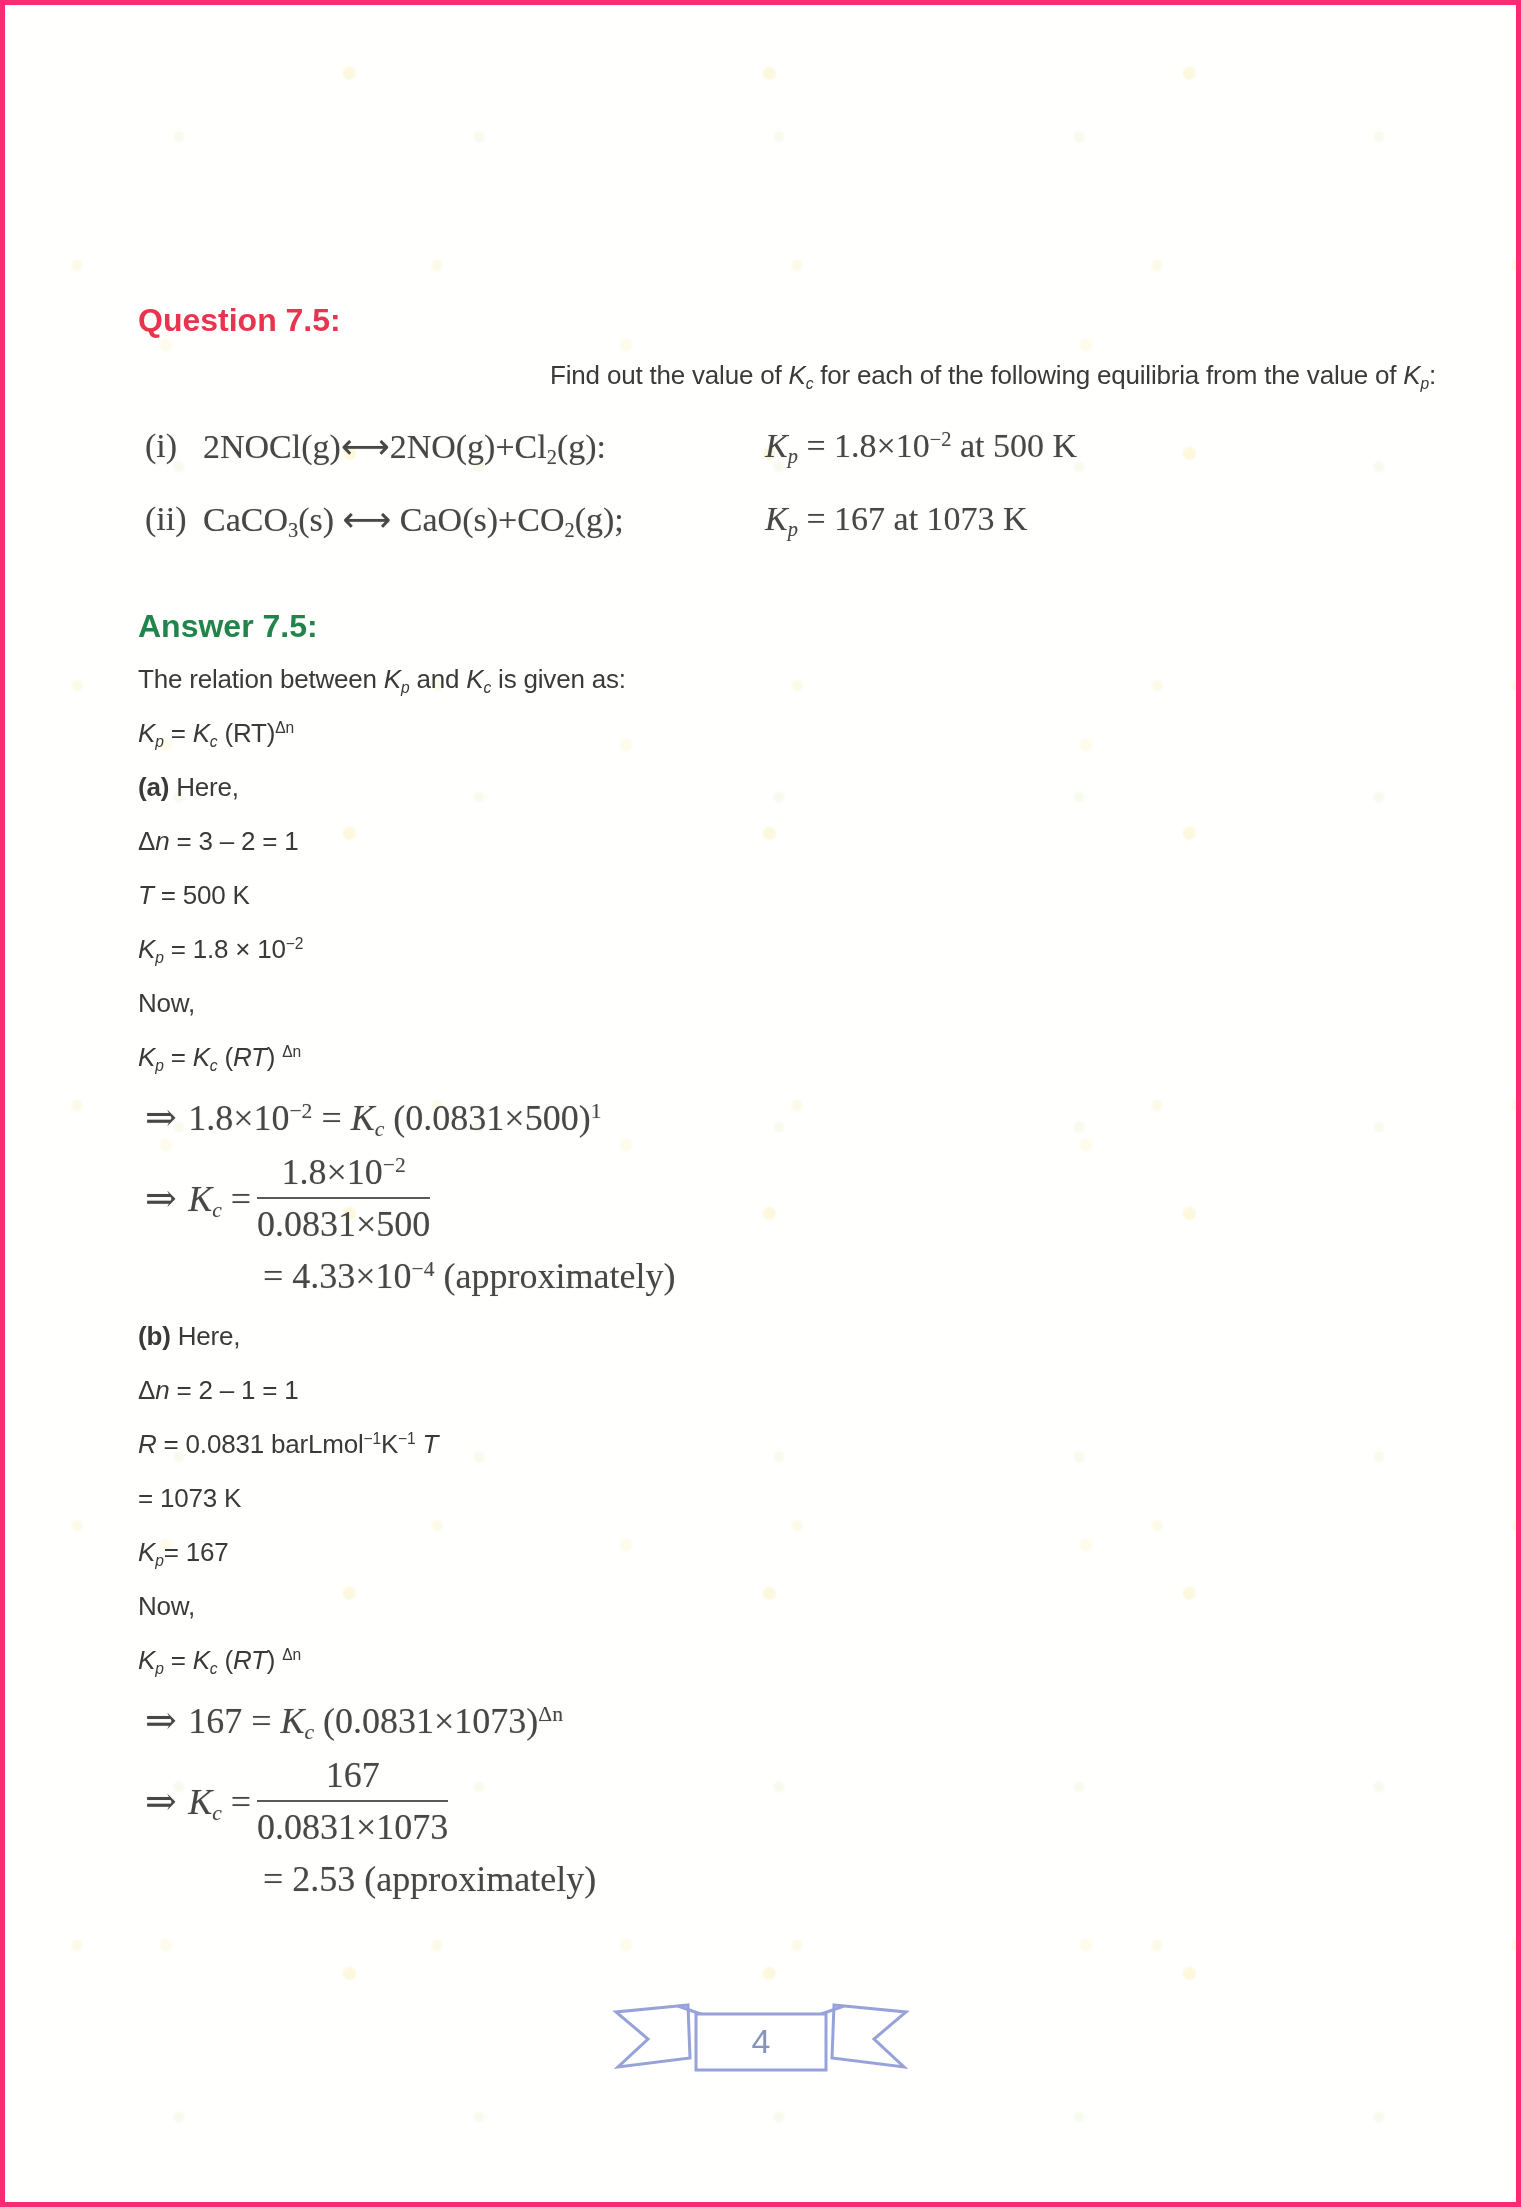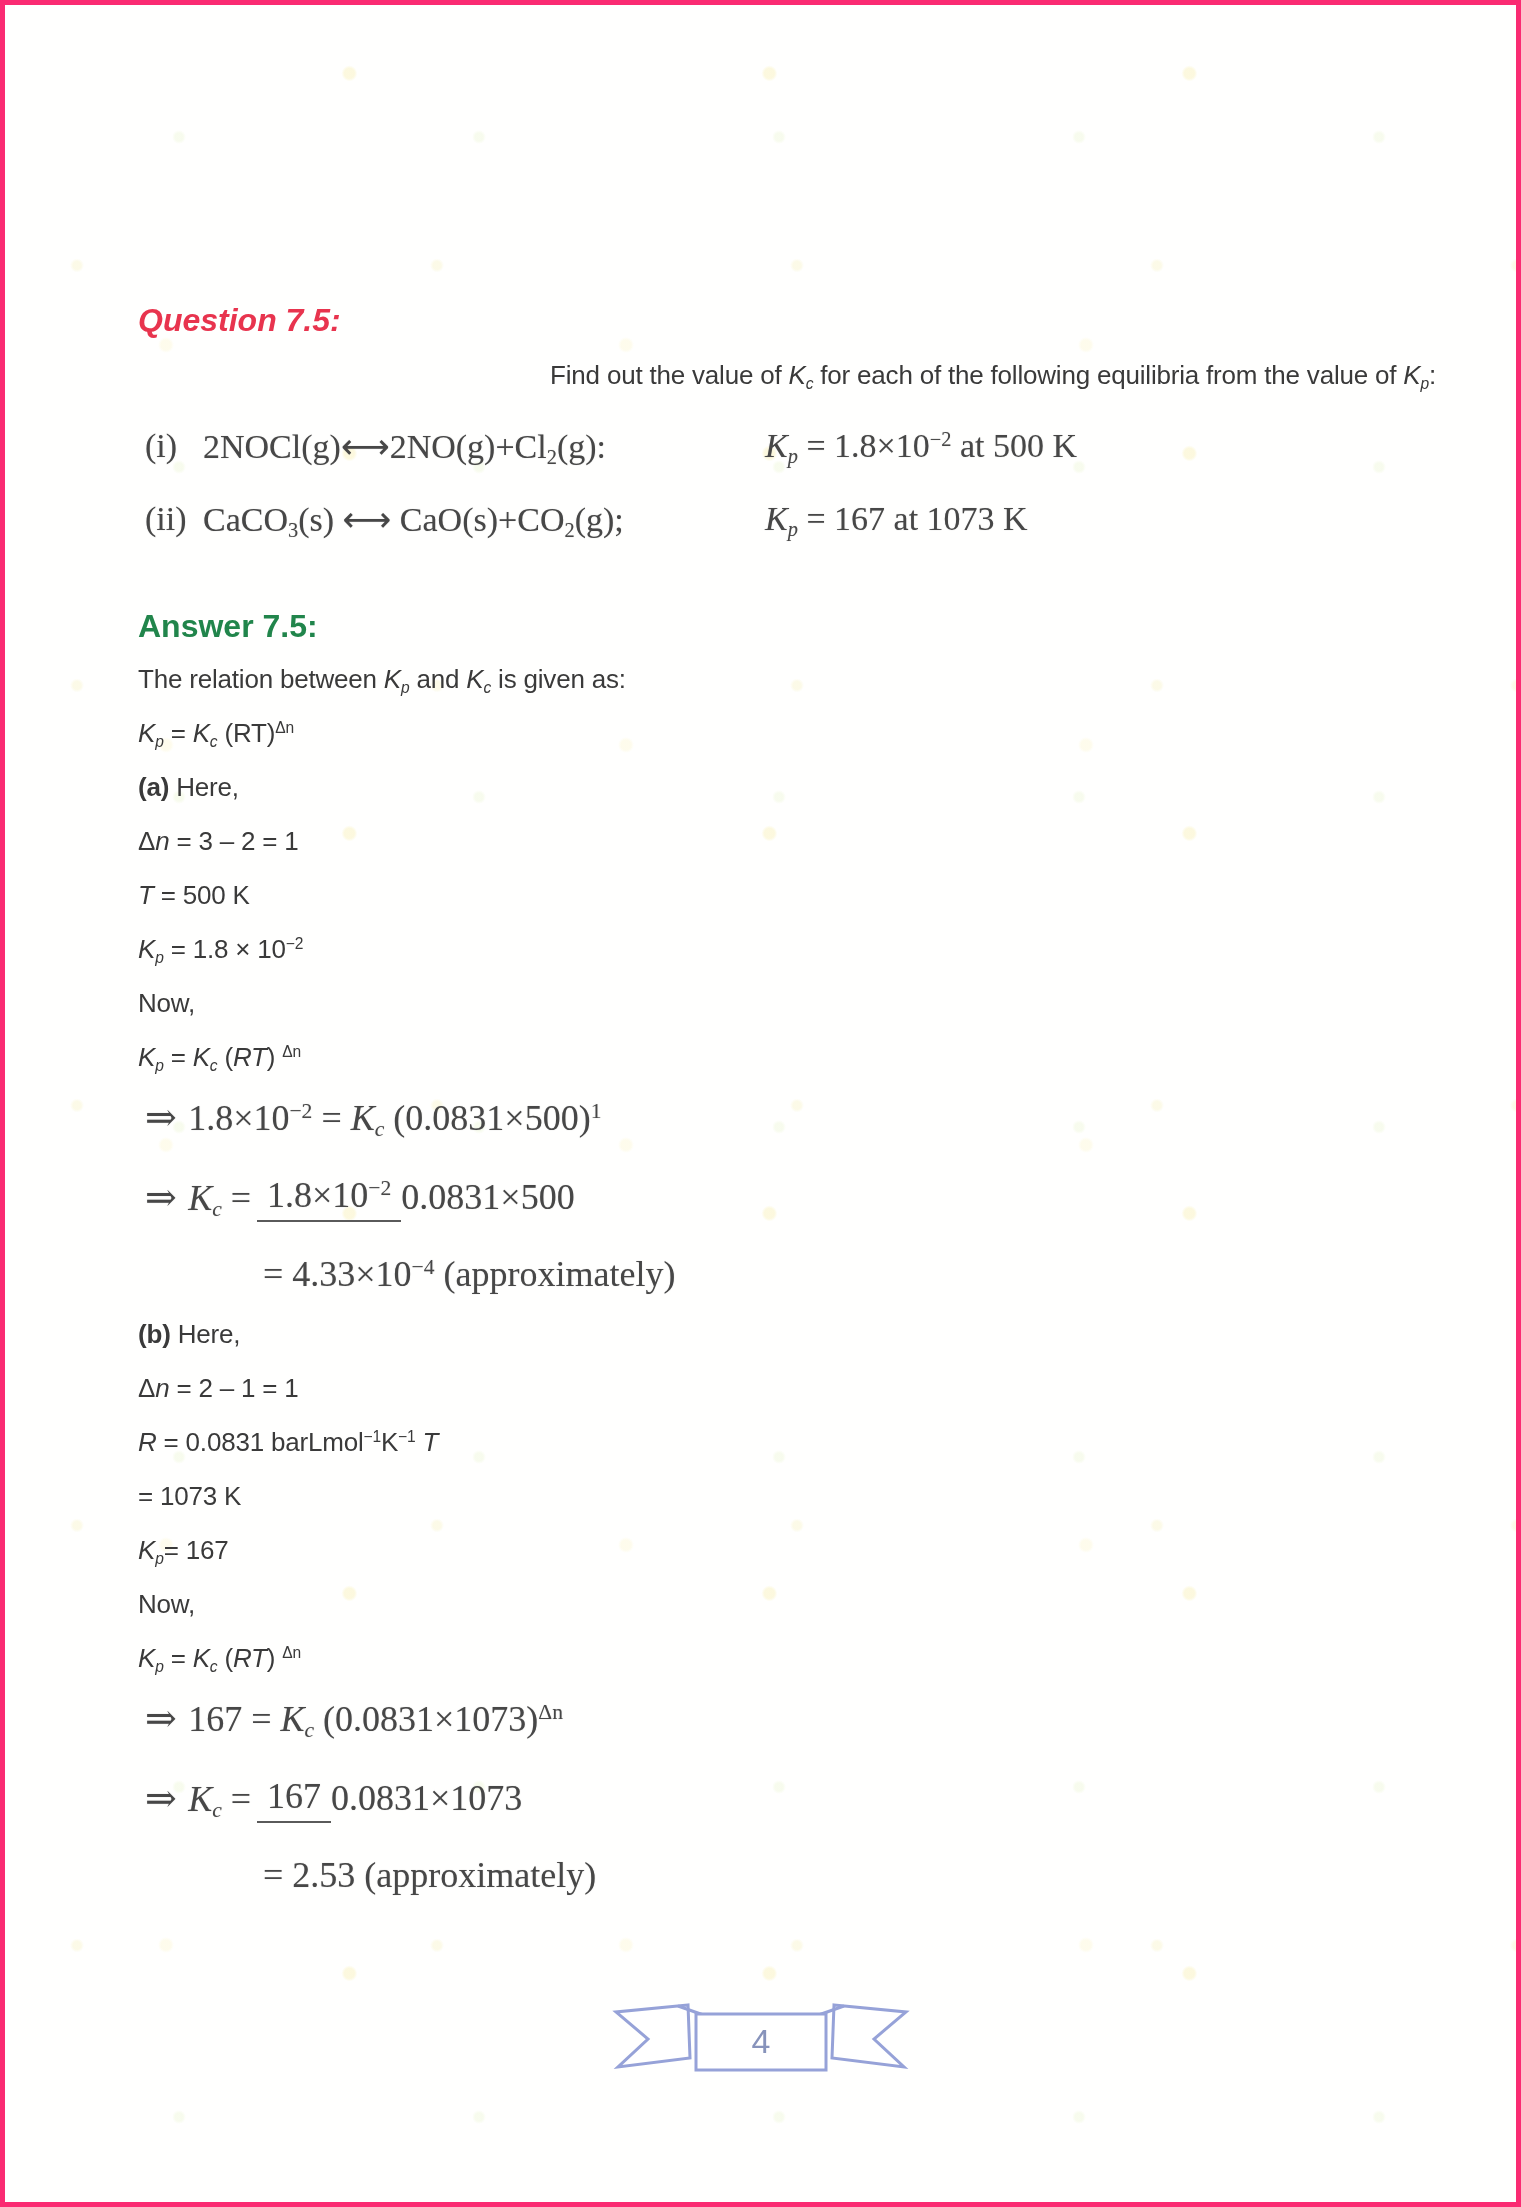--- a/index.html
+++ b/index.html
@@ -13,37 +13,37 @@
     border:5px solid #fa2b72;
     background:
       radial-gradient(circle at 82% 18%, rgba(250,243,196,.55) 0 5px, rgba(250,243,196,0) 8px),
       radial-gradient(circle at 20% 62%, rgba(248,244,205,.45) 0 4px, rgba(248,244,205,0) 7px),
       radial-gradient(circle at 58% 40%, rgba(236,246,214,.40) 0 4px, rgba(236,246,214,0) 7px),
       radial-gradient(circle at 35% 85%, rgba(252,246,210,.40) 0 5px, rgba(252,246,210,0) 8px),
       #fffffe;
     background-size:420px 380px, 360px 420px, 300px 330px, 460px 400px, auto;
   }
   .content{position:absolute;left:133px;top:0;right:80px;padding-top:295px;color:#3a3a3a;}
-  .q-head{font-size:32px;line-height:40px;font-weight:700;color:#e8344e;margin:0 0 18px 0;font-style:italic;}
+  .q-head{font-size:32px;line-height:40px;font-weight:700;color:#e8344e;margin:0 0 18px 0;}
   .a-head{font-size:32px;line-height:40px;font-weight:700;color:#21854b;margin:0 0 16px 0;}
   .body-line{font-size:26px;line-height:34px;margin:0 0 20px 0;letter-spacing:-.2px;}
   .intro{margin-bottom:26px;text-align:right;}
   
   .scan{font-family:"Liberation Serif","DejaVu Serif",serif;color:#474747;
         text-shadow:0 0 1px rgba(80,80,80,.35);}
   .eqrow{display:flex;align-items:flex-start;font-size:34px;line-height:56px;margin:0 0 16px 0;padding-left:7px;}
   .eqrow.last{margin-bottom:58px;}
   .eq-label{width:58px;flex:none;}
   .eq-reaction{width:562px;flex:none;}
   .eq-kp{flex:none;}
   
   .mline{font-size:36px;line-height:46px;margin:0 0 8px 0;padding-left:7px;}
   .mline.first{margin-top:14px;}
   .frac-line{display:flex;align-items:center;margin:0 0 6px 0;min-height:96px;}
-  .frac{display:inline-flex;flex-direction:row;text-align:center;margin-left:6px;}
+  .frac{display:inline-flex;flex-direction:column;text-align:center;margin-left:6px;}
   .frac .num{padding:0 10px 2px 10px;border-bottom:2px solid #5a5a5a;}
   .frac .den{padding-top:2px;}
   .result{margin-left:118px;margin-bottom:20px;}
   
   .i{font-style:italic;}
   .b{font-weight:700;}
   .sub{font-size:60%;position:relative;top:.30em;line-height:0;}
   .sup{font-size:60%;position:relative;top:-.55em;line-height:0;}
   .i.sub{font-style:italic;}
   .arr{font-size:105%;letter-spacing:1px;}

